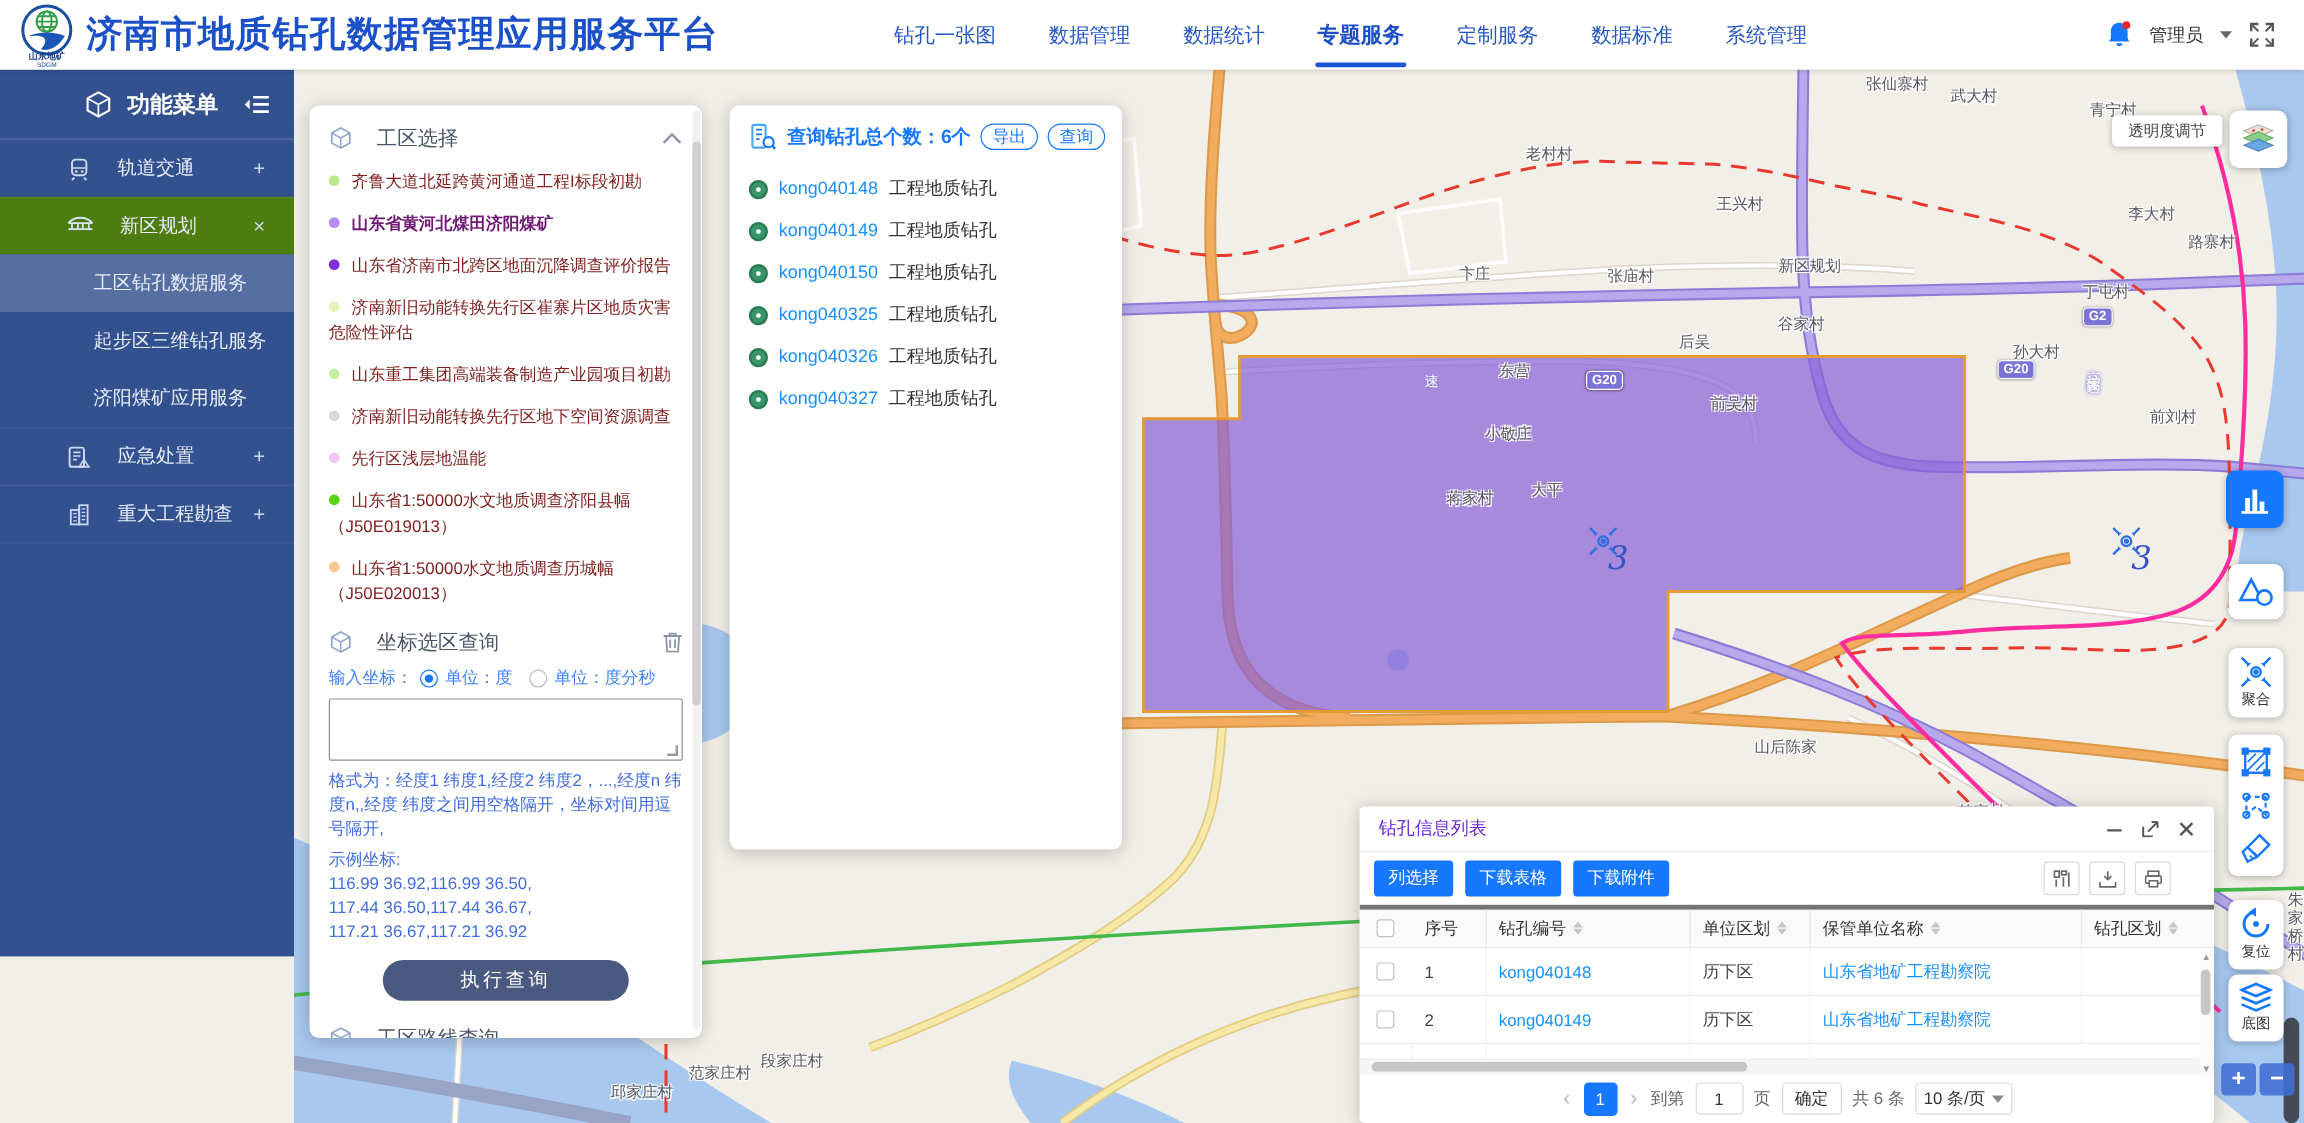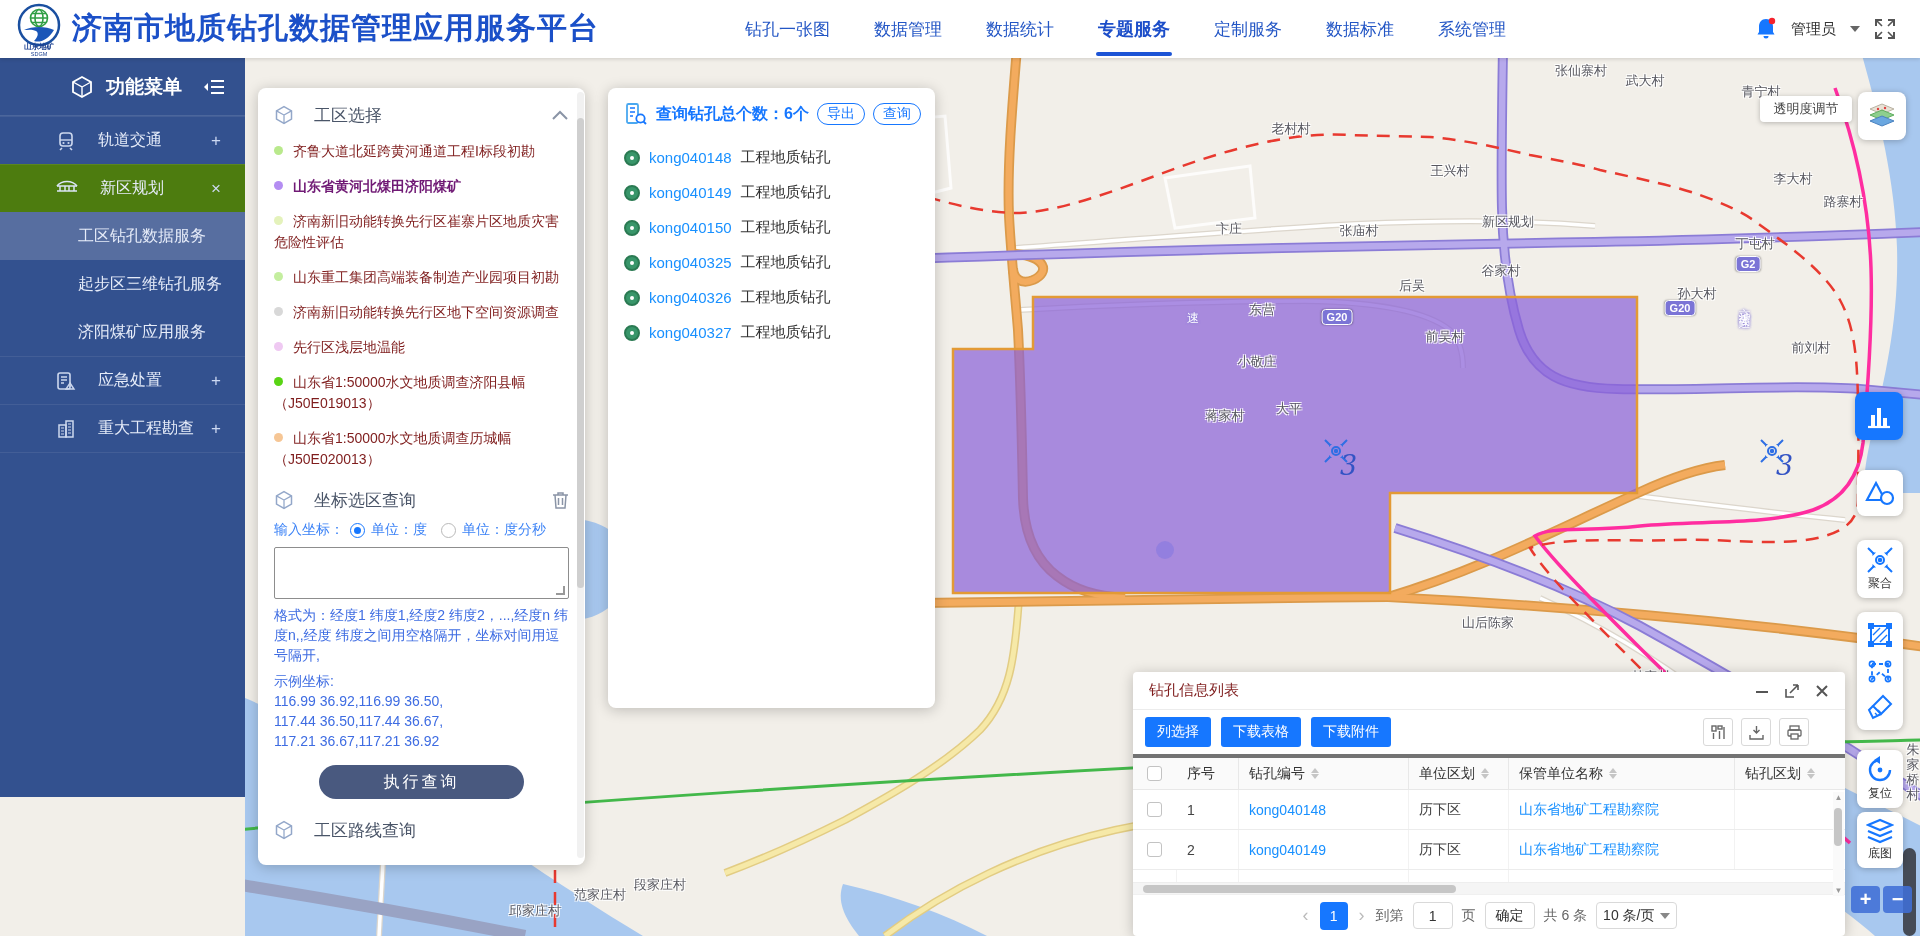--- a/index.html
+++ b/index.html
@@ -73,21 +73,21 @@
   .q-list { margin-top:14px; }
   .q-item { display:flex; align-items:center; gap:9px; padding:8px 2px; font-size:15px; }
   .q-dot { width:16px; height:16px; border-radius:50%; background:#38966a; border:2px solid #2a7a52; position:relative; flex:none; }
   .q-dot::after { content:""; position:absolute; left:4px; top:4px; width:4px; height:4px; border-radius:50%; background:#fff; }
   .q-id { color:#1890ff; cursor:pointer; }
   .q-type { color:#333; }
 
   
   .t-panel { left:1133px; top:672px; width:712px; height:264px; border-radius:4px; z-index:25; overflow:hidden; }
   .t-titlebar { height:38px; display:flex; align-items:center; padding:0 16px; border-bottom:1px solid #ececec; }
-  .t-title { font-size:15px; color:#7f1d1d; flex:1; }
+  .t-title { font-size:15px; color:#6d28d9; flex:1; }
   .t-winbtns { display:flex; gap:16px; align-items:center; }
   .t-toolbar { height:44px; display:flex; align-items:center; gap:10px; padding:0 12px; }
   .blue-btn { background:#1677ff; color:#fff; border-radius:3px; font-size:14px; height:30px; padding:0 12px; display:flex; align-items:center; cursor:pointer; }
   .t-tool-icons { margin-left:auto; display:flex; gap:8px; margin-right:24px; }
   .sq-icon { width:30px; height:28px; border:1px solid #d9d9d9; border-radius:3px; display:flex; align-items:center; justify-content:center; cursor:pointer; background:#fff; }
   .grid-cols { display:grid; grid-template-columns:44px 62px 170px 100px 226px 94px; align-items:stretch; }
   .t-header { height:36px; background:#fafafa; border-top:4px solid #737373; border-bottom:1px solid #e8e8e8; }
   .th { display:flex; align-items:center; gap:6px; font-size:14px; color:#333; padding-left:10px; border-right:1px solid #e8e8e8; }
   .th:last-child { border-right:none; }
   .sort { display:flex; flex-direction:column; gap:1px; }
@@ -407,20 +407,23 @@
   <div class="wk-items">
 
       <div class="wk-item">
         <i class="dot" style="background: rgb(185, 233, 140);"></i><span>齐鲁大道北延跨黄河通道工程I标段初勘</span>
       </div>
 
       <div class="wk-item active">
         <i class="dot" style="background: rgb(180, 141, 242);"></i><span>山东省黄河北煤田济阳煤矿</span>
       </div>
 
+      <div class="wk-item">
+        <i class="dot" style="background: rgb(126, 47, 216);"></i><span>山东省济南市北跨区地面沉降调查评价报告</span>
+      </div>
 
       <div class="wk-item">
         <i class="dot" style="background: rgb(228, 242, 187);"></i><span>济南新旧动能转换先行区崔寨片区地质灾害危险性评估</span>
       </div>
 
       <div class="wk-item">
         <i class="dot" style="background: rgb(196, 238, 159);"></i><span>山东重工集团高端装备制造产业园项目初勘</span>
       </div>
 
       <div class="wk-item">

